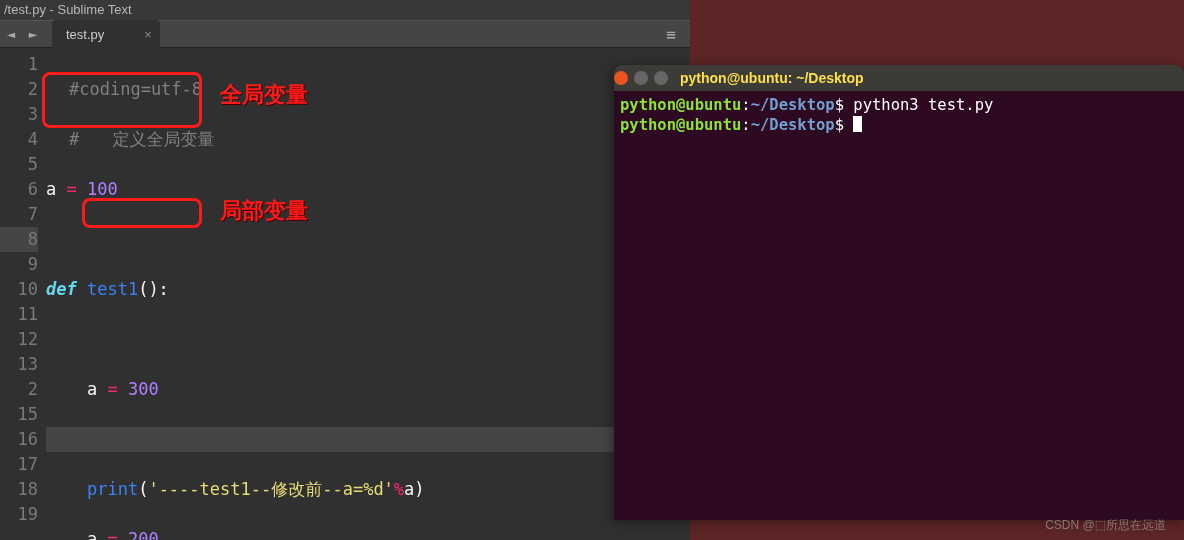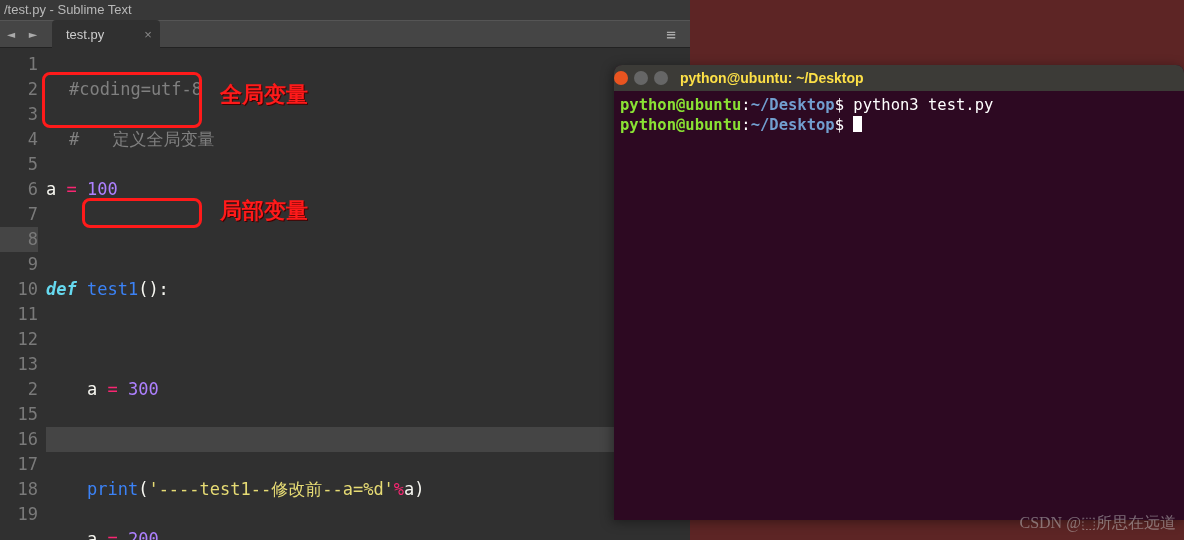--- a/index.html
+++ b/index.html
@@ -35,21 +35,21 @@
   .term-titlebar { height:26px; background:#3c3b37; border-radius:8px 8px 0 0; display:flex; align-items:center; padding:0 0; font-family:sans-serif; font-size:14px; color:#fde047; }
   .tbtn { width:14px; height:14px; border-radius:50%; margin-right:6px; }
   .tclose{background:#e95420;} .tmin{background:#666;} .tmax{background:#666;}
   .term-title { margin-left:6px; font-weight:bold; }
   .term-body { padding:4px 6px; font-size:15.5px; line-height:20px; }
   .tgreen { color:#8ae234; font-weight:bold; }
   .tblue { color:#729fcf; font-weight:bold; }
   .twhite { color:#fff; }
   .cursor { display:inline-block; width:9px; height:16px; background:#fff; vertical-align:-2px; }
   
-  .watermark { position:absolute; right:8px; bottom:6px; color:rgba(200,200,200,.5); font-size:16px; font-family:Liberation Serif, serif; }
+  .watermark { position:absolute; right:18px; bottom:6px; color:rgba(200,200,200,.5); font-size:12px; font-family:Liberation Sans, sans-serif; }
 </style>
 </head>
 <body>
 
 <div class="sublime">
   <div class="sublime-titlebar">/test.py - Sublime Text</div>
   <div class="sublime-toolbar">
     <div class="arrow-btn">◄</div>
     <div class="arrow-btn">►</div>
     <div class="tab">

